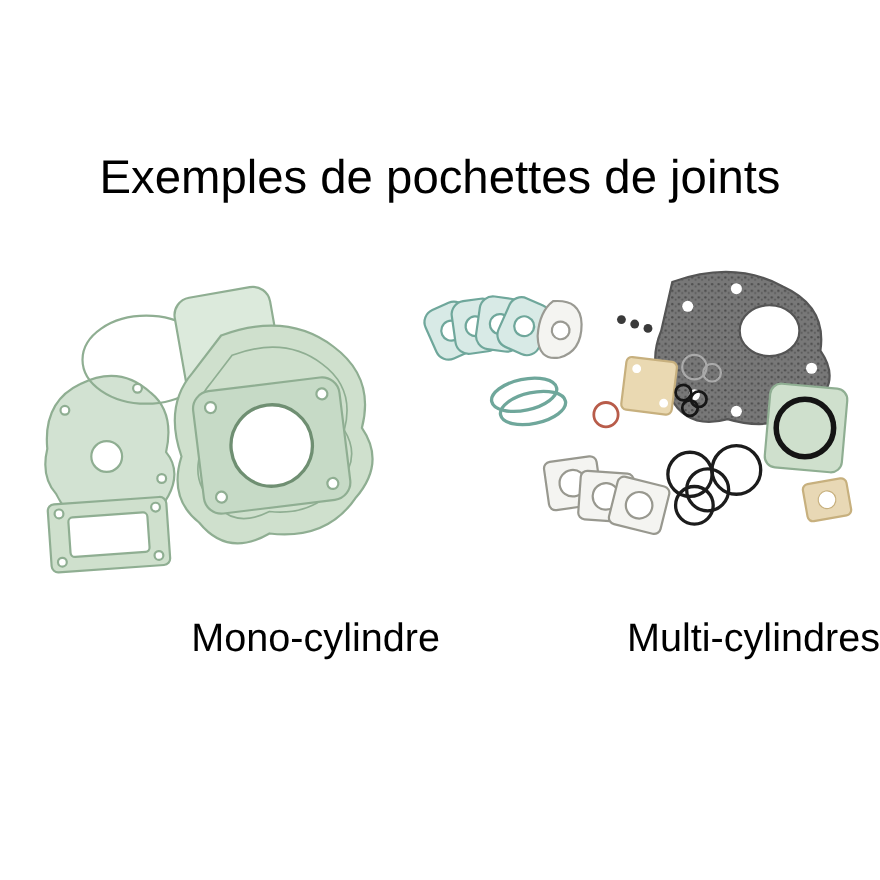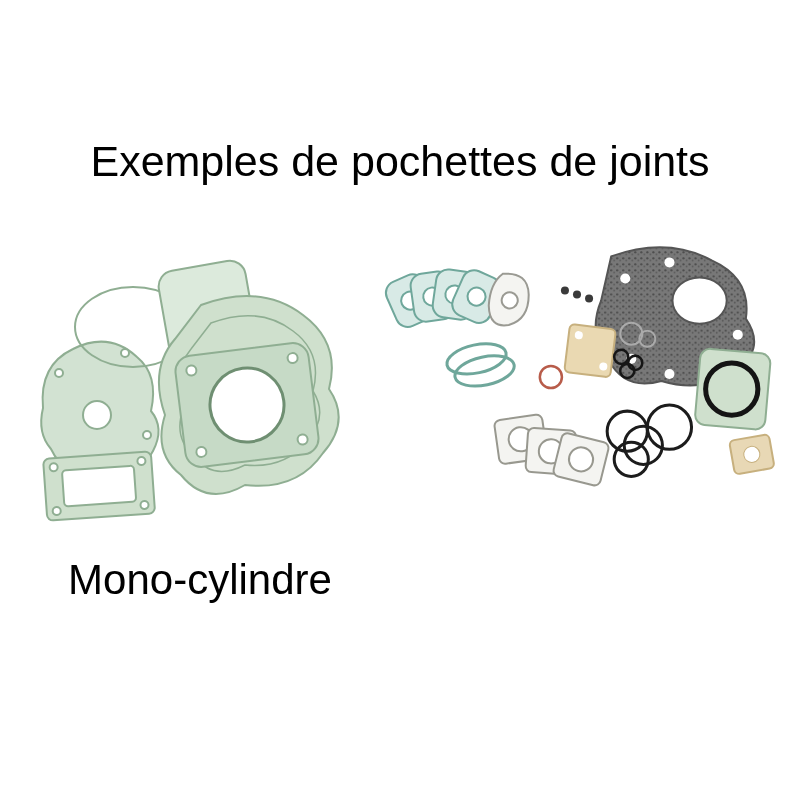--- a/index.html
+++ b/index.html
@@ -9,22 +9,22 @@
   }
   .title{
     position:absolute;top:136px;left:0;width:800px;text-align:center;
     font-size:43px;line-height:51px;font-weight:400;letter-spacing:0;
   }
   .fig{position:absolute;}
   #mono-fig{left:15px;top:253px;width:360px;height:290px;}
   #multi-fig{left:368px;top:238px;width:417px;height:292px;}
   .fig svg{width:100%;height:100%;display:block;}
   .fig-label{
-    position:absolute;top:556px;font-size:42px;line-height:48px;
-    text-align:center;font-weight:400;
+    position:absolute;top:556px;font-size:36px;line-height:48px;
+    text-align:right;font-weight:400;
   }
   #mono-label{left:0;width:400px;}
   #multi-label{left:385px;width:415px;}
 </style>
 </head>
 <body>
 
 <div class="canvas">
 
   <div class="title">
@@ -175,14 +175,15 @@
       </g>
 
       <g transform="rotate(-10 382 215)">
         <rect x="362" y="198" width="40" height="34" rx="5" fill="#e8d8b5" stroke="#c7b07e" stroke-width="2"></rect>
         <circle cx="382" cy="215" r="8" fill="#ffffff" stroke="#c7b07e"></circle>
       </g>
     </svg>
   </div>
 
   <div class="fig-label" id="mono-label">Mono-cylindre</div>
+  <div class="fig-label" id="multi-label">Multi-cylindres</div>
 
 </div>
 
 </body></html>

